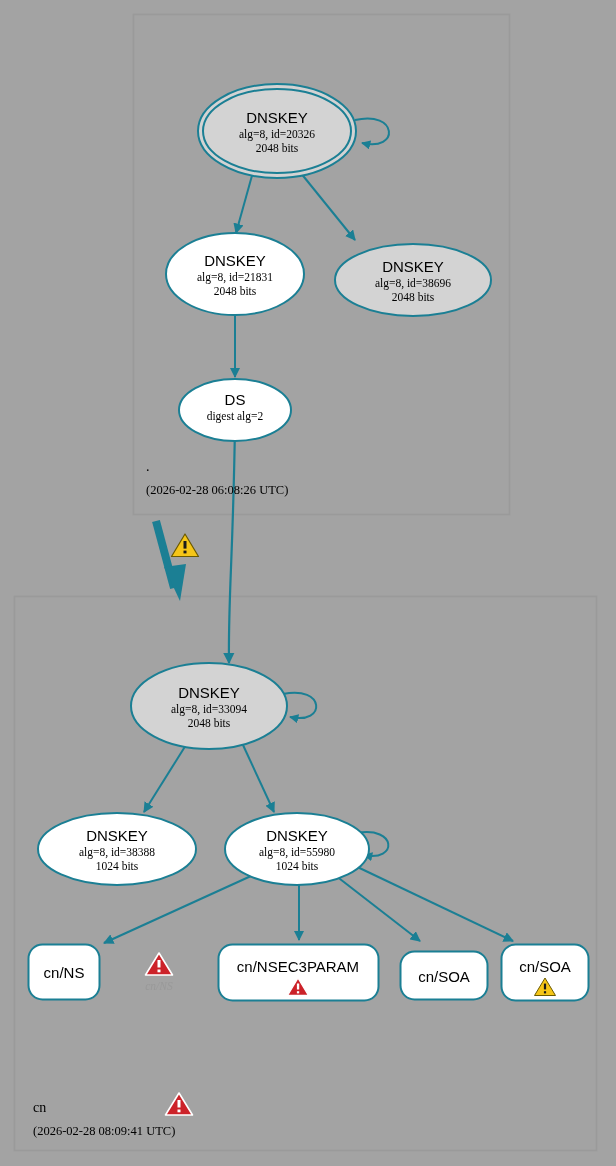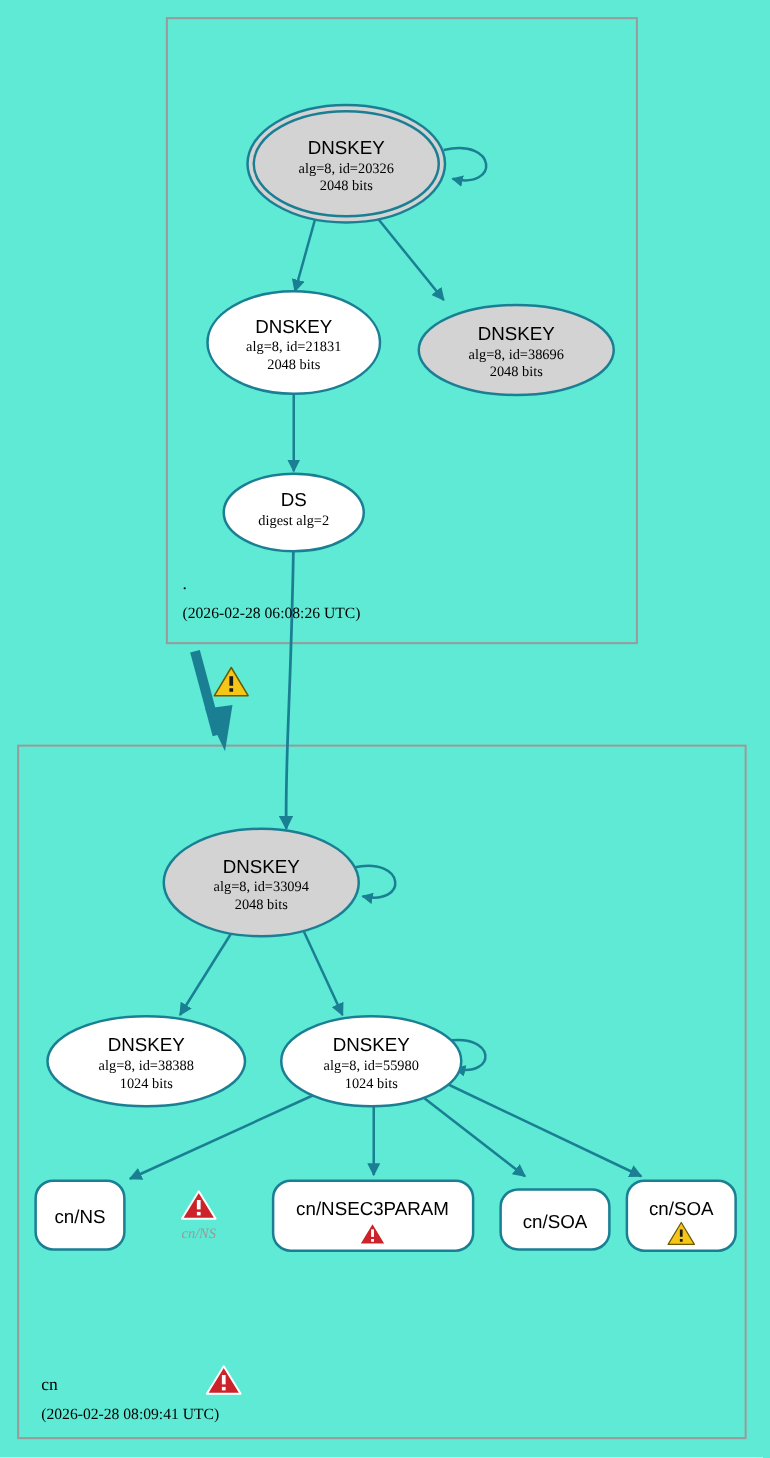--- a/index.html
+++ b/index.html
@@ -7,21 +7,21 @@
     padding: 0;
     background: #ffffff;
   }
   body {
     font-family: "Liberation Sans", sans-serif;
   }
   #canvas {
     position: relative;
     width: 616px;
     height: 1166px;
-    background: #5eead4;
+    background: #a3a3a3;
     overflow: hidden;
   }
   svg.layer {
     position: absolute;
     left: 0;
     top: 0;
     width: 616px;
     height: 1166px;
   }
   .node-title {

